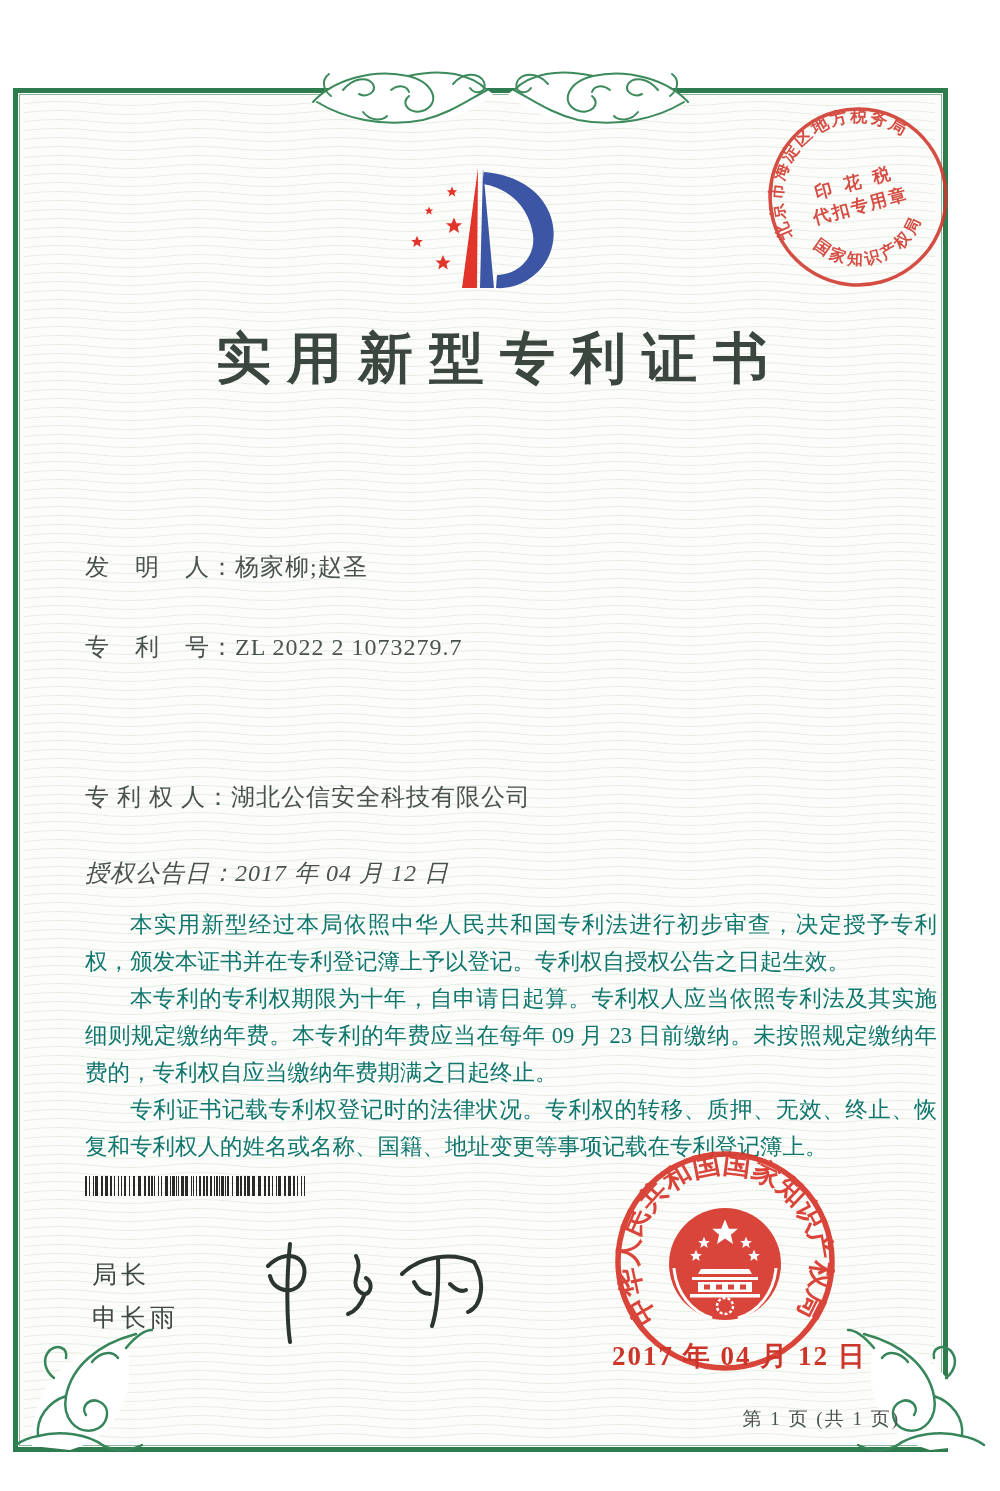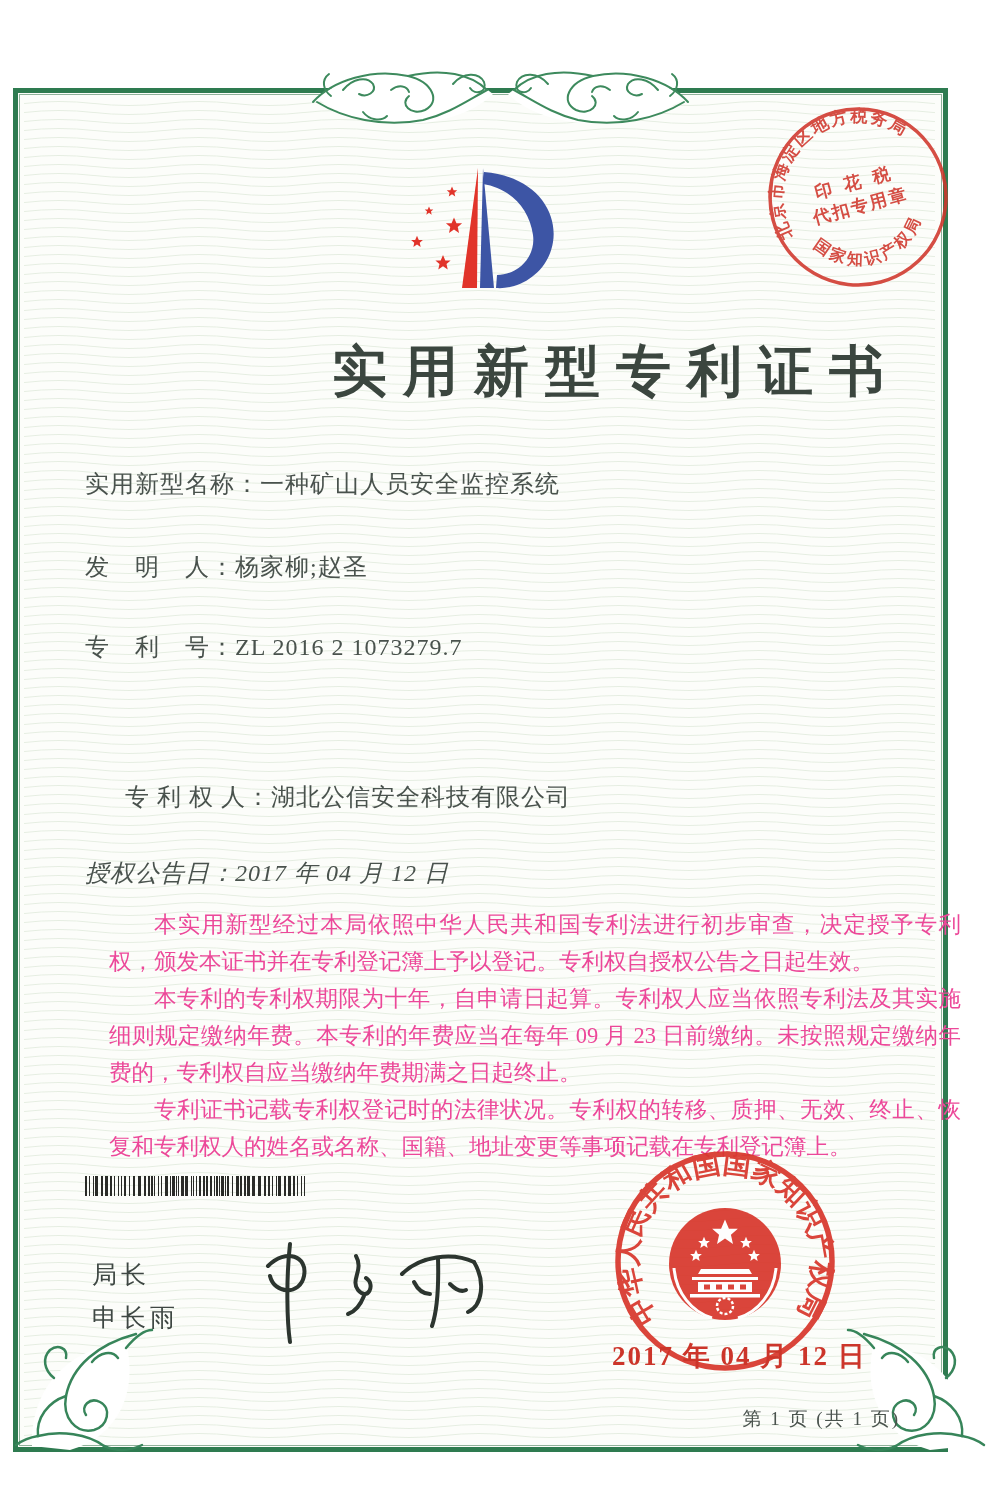--- a/index.html
+++ b/index.html
@@ -16,28 +16,28 @@
   .frame-inner{
     position:absolute;left:1px;top:1px;right:1px;bottom:1px;
     border:1px solid #8fb29a;pointer-events:none;
   }
   .texture{position:absolute;left:6px;top:6px;pointer-events:none;opacity:.9;}
   .abs{position:absolute;}
   .cert-no{
     left:60px;top:160px;font-size:23px;letter-spacing:7px;color:#5a625d;
   }
   .title{
-    left:100px;top:322px;width:800px;text-align:right;
-    font-size:55px;font-weight:600;letter-spacing:16px;color:#3b463f;margin-top:13px;
+    left:100px;top:322px;width:800px;text-align:center;
+    font-size:55px;font-weight:600;letter-spacing:16px;color:#3b463f;
   }
   .field-row{position:absolute;left:85px;font-size:24px;color:#49524d;letter-spacing:1px;white-space:nowrap;}
-  .row0{top:468px;} .row1{top:551px;} .row2{top:631px;} .row3{top:701px;} .row4{top:781px;margin-left:40px;} .row5{top:857px;font-style:italic;}
+  .row0{top:468px;} .row1{top:551px;} .row2{top:631px;} .row3{top:701px;} .row4{top:781px;} .row5{top:857px;font-style:italic;}
   .paras{
     left:85px;top:906px;width:852px;font-size:22.5px;line-height:37px;
-    color:#ec4899;text-align:justify;margin-left:24px;
+    color:#0f766e;text-align:justify;
   }
   .paras p{margin:0;text-indent:2em;}
   .barcode{left:85px;top:1176px;width:275px;height:20px;display:flex;align-items:stretch;}
   .barcode div{background:#2a2b28;}
   .officer-title{left:92px;top:1258px;font-size:25px;color:#3e4743;letter-spacing:4px;}
   .officer-name{left:92px;top:1301px;font-size:25px;color:#3e4743;letter-spacing:4px;}
   .seal-date{
     left:612px;top:1338px;width:240px;text-align:center;
     font-size:27px;color:#cc352a;letter-spacing:2px;font-weight:600;white-space:nowrap;
   }
@@ -133,23 +133,22 @@
     </text>
     <text x="93" y="84" text-anchor="middle" fill="#d0362c" font-size="17.5" font-weight="bold" letter-spacing="4">印  花  税</text>
     <text x="93" y="108" text-anchor="middle" fill="#d0362c" font-size="17.5" font-weight="bold" letter-spacing="2">代扣专用章</text>
     <text fill="#d0362c" font-size="16" font-weight="bold" letter-spacing="3">
       <textPath href="#taxBot" startOffset="6">国家知识产权局</textPath>
     </text>
   </svg>
 
   <div class="abs title">实用新型专利证书</div>
 
-  <div class="field-row row0"><span>实用新型名称：</span><span>一种矿山人员安全监控系统</span></div>
   <div class="field-row row1"><span>发　明　人：</span><span>杨家柳;赵圣</span></div>
-  <div class="field-row row2"><span>专　利　号：</span><span>ZL 2016 2 1073279.7</span></div>
+  <div class="field-row row2"><span>专　利　号：</span><span>ZL 2022 2 1073279.7</span></div>
   <div class="field-row row4"><span>专 利 权 人：</span><span>湖北公信安全科技有限公司</span></div>
   <div class="field-row row5"><span>授权公告日：</span><span>2017 年 04 月 12 日</span></div>
 
   <div class="abs paras">
     <p>本实用新型经过本局依照中华人民共和国专利法进行初步审查，决定授予专利权，颁发本证书并在专利登记簿上予以登记。专利权自授权公告之日起生效。</p>
     <p>本专利的专利权期限为十年，自申请日起算。专利权人应当依照专利法及其实施细则规定缴纳年费。本专利的年费应当在每年 09 月 23 日前缴纳。未按照规定缴纳年费的，专利权自应当缴纳年费期满之日起终止。</p>
     <p>专利证书记载专利权登记时的法律状况。专利权的转移、质押、无效、终止、恢复和专利权人的姓名或名称、国籍、地址变更等事项记载在专利登记簿上。</p>
   </div>
 
   <div class="abs barcode">

